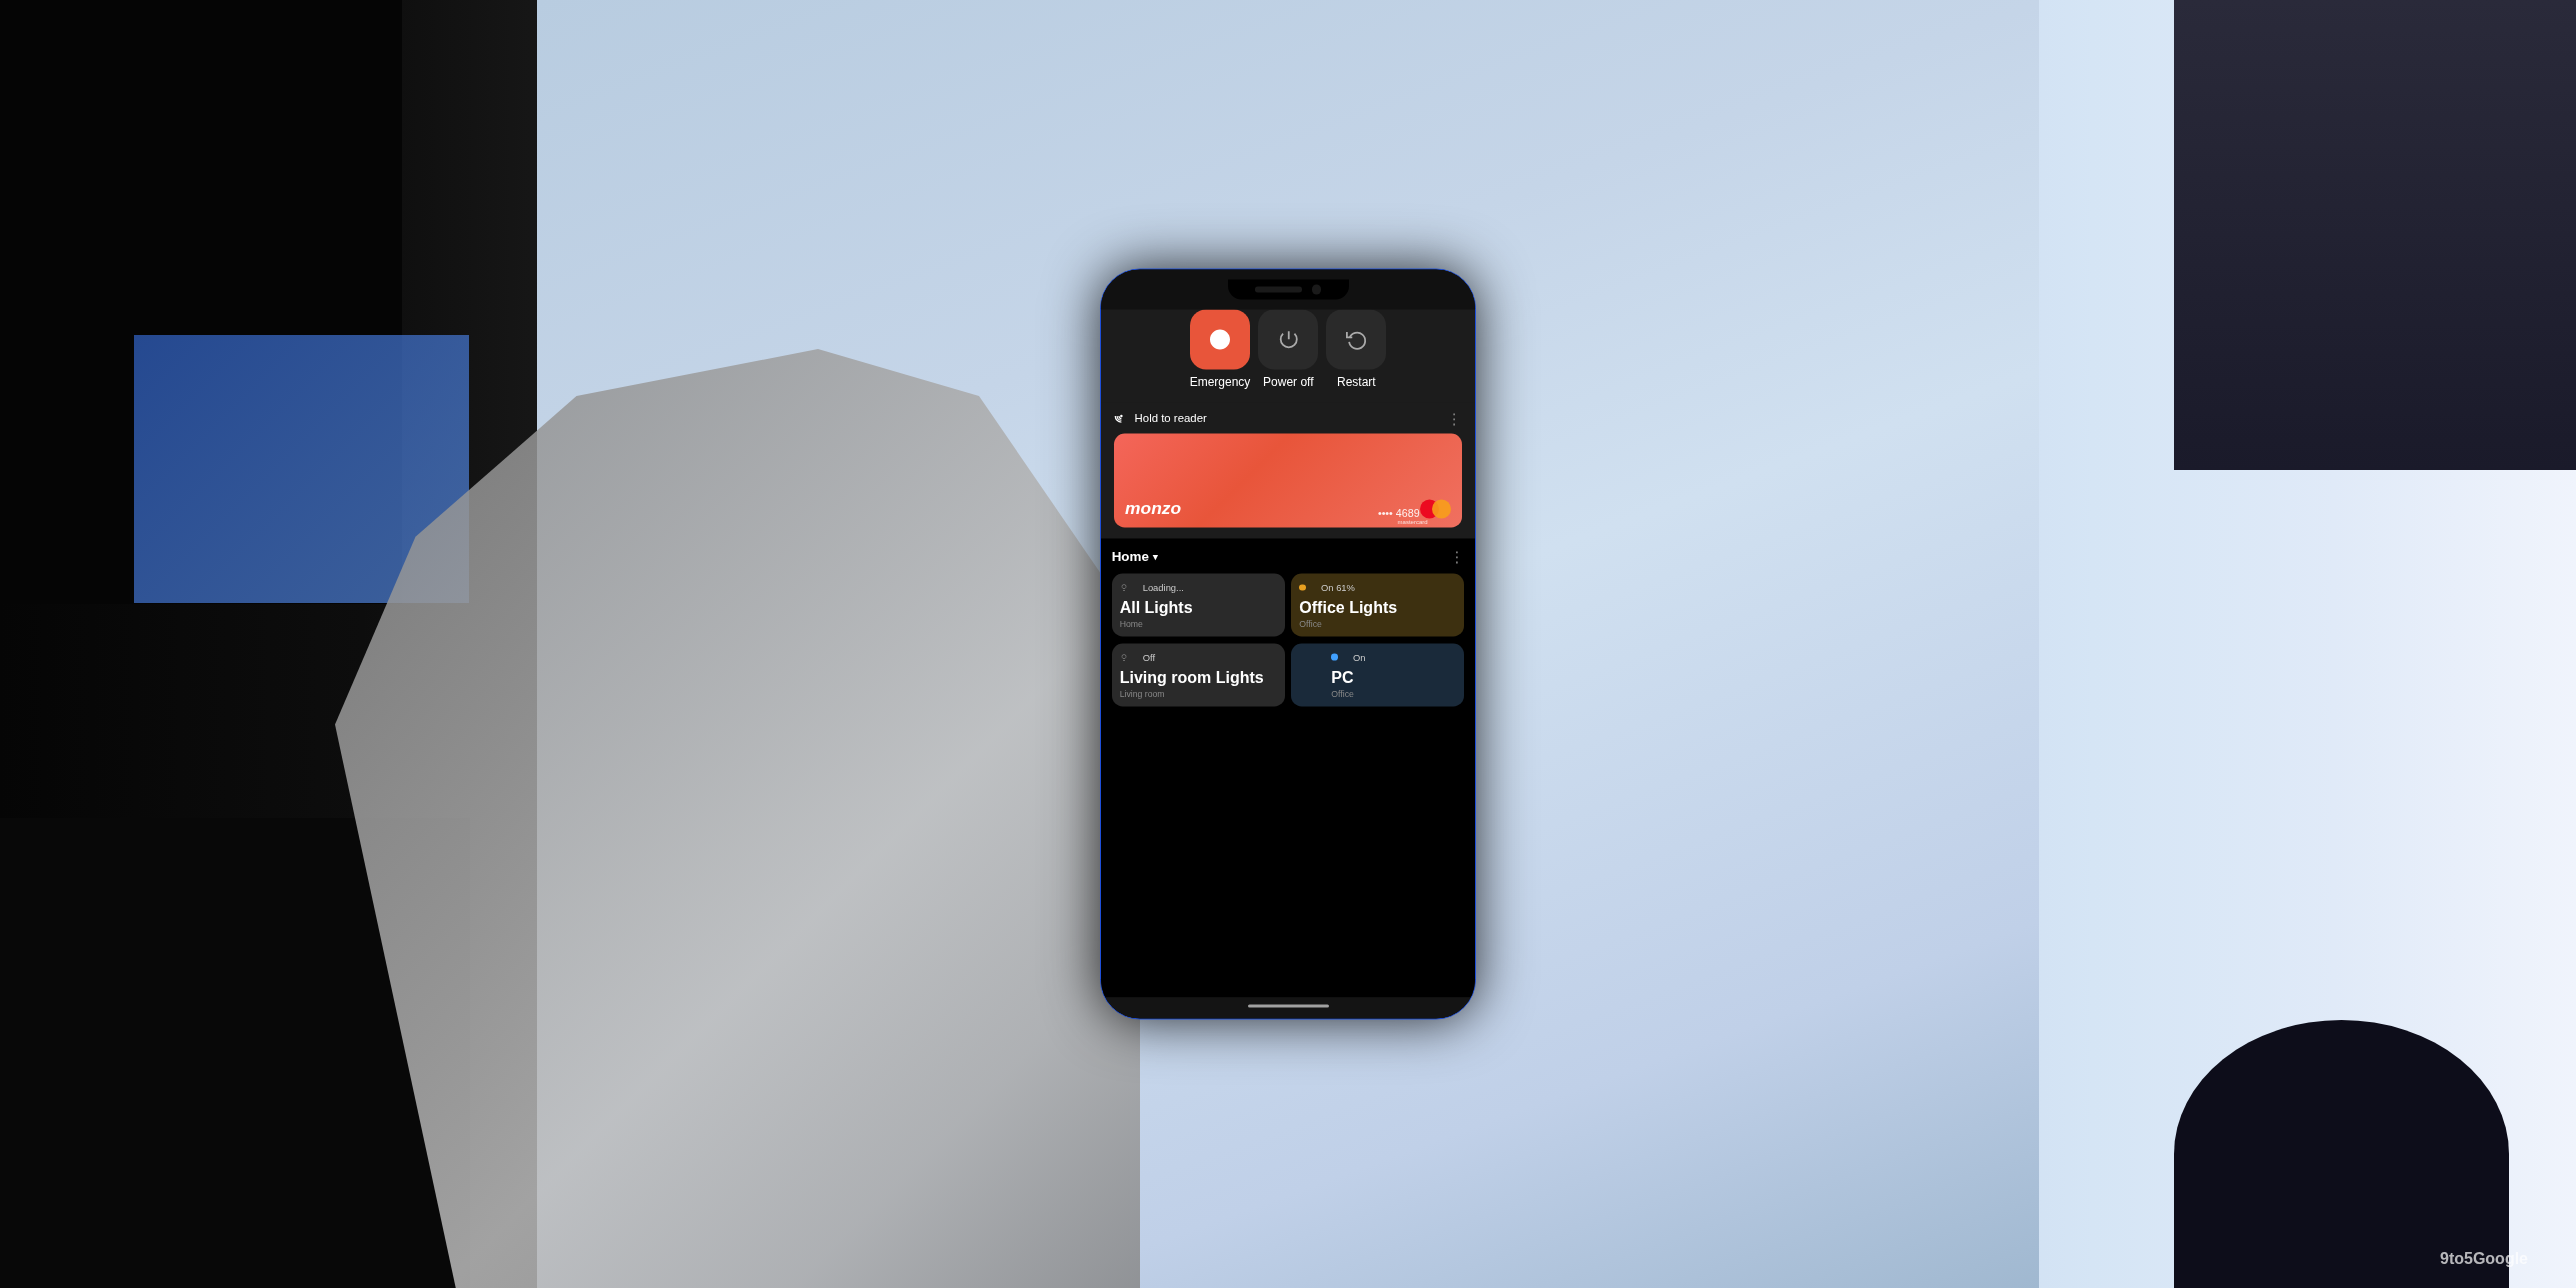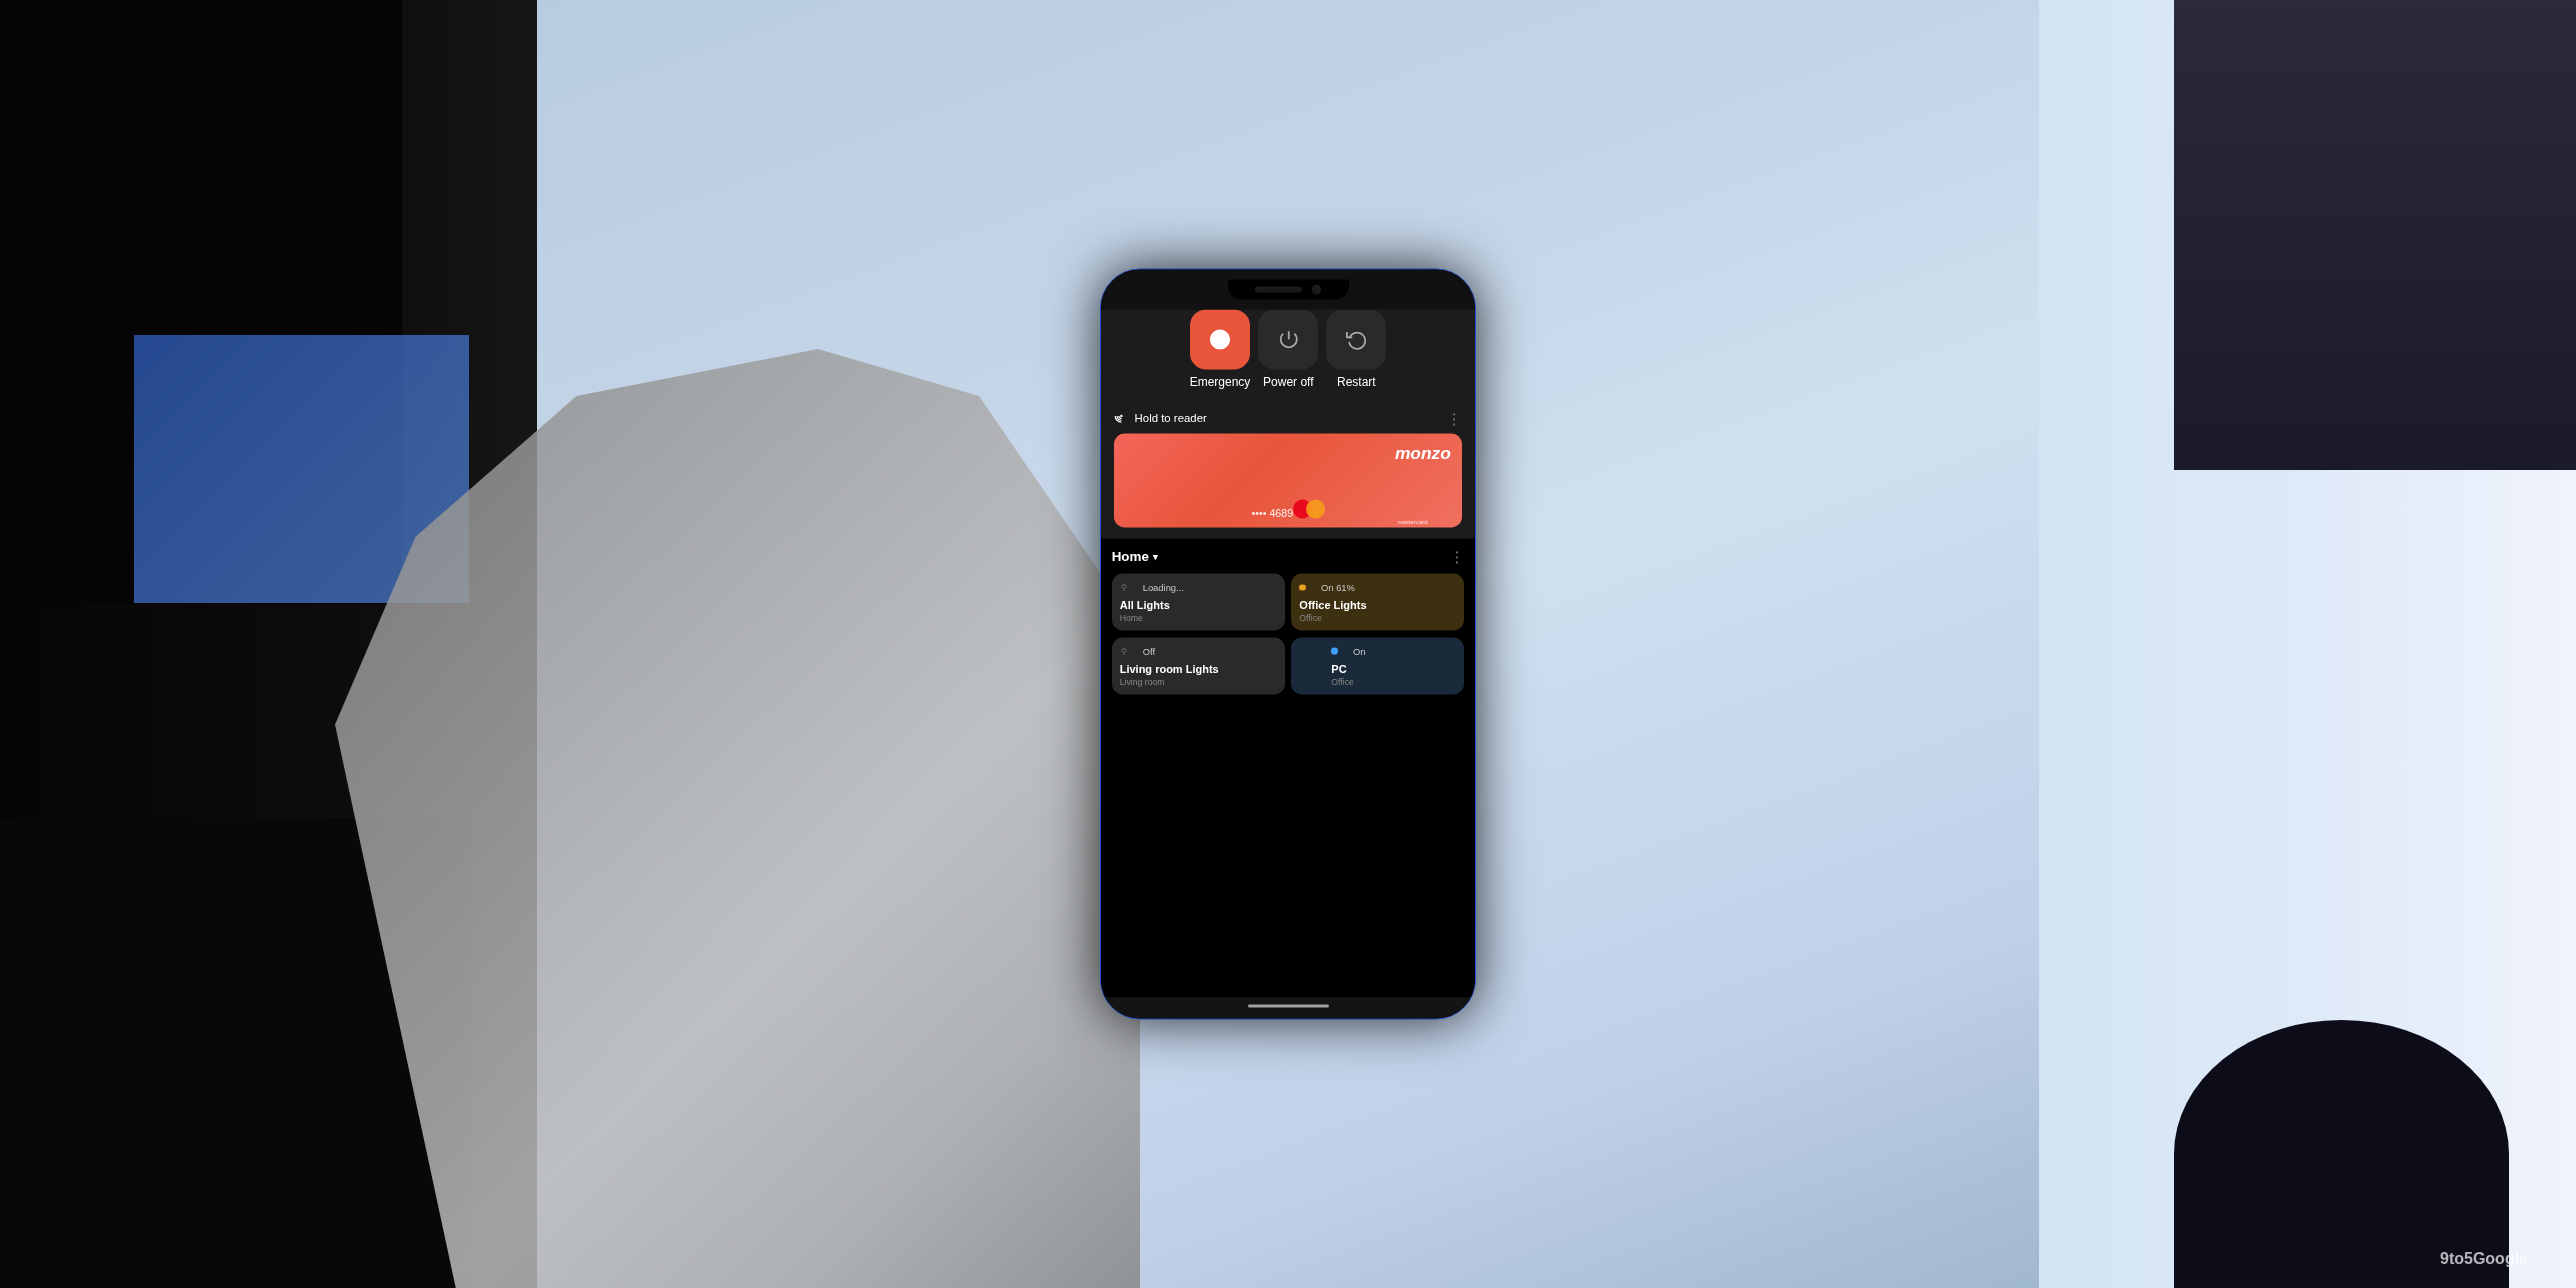--- a/index.html
+++ b/index.html
@@ -265,21 +265,21 @@
 
     
     .monzo-card {
       width: 100%;
       height: 94px;
       background: linear-gradient(135deg, #f4665a 0%, #e8553a 40%, #f07060 100%);
       border-radius: 10.7px;
       padding: 9.4px 10.7px;
       position: relative;
       display: flex;
-      flex-direction: column;
+      flex-direction: row;
       justify-content: space-between;
     }
 
     .monzo-logo {
       color: #fff;
       font-size: 17.4px;
       font-weight: 700;
       font-style: italic;
       align-self: flex-end;
     }
@@ -398,21 +398,21 @@
     .status-dot.warm { background: #e8a020; }
     .status-dot.blue { background: #40a0ff; }
 
     .status-text {
       color: #ccc;
       font-size: 9.4px;
     }
 
     .device-name {
       color: #fff;
-      font-size: 11px;
+      font-size: 16px;
       font-weight: 600;
     }
 
     .device-room {
       color: #888;
       font-size: 8.7px;
     }
 
     
     .phone-home-bar {

